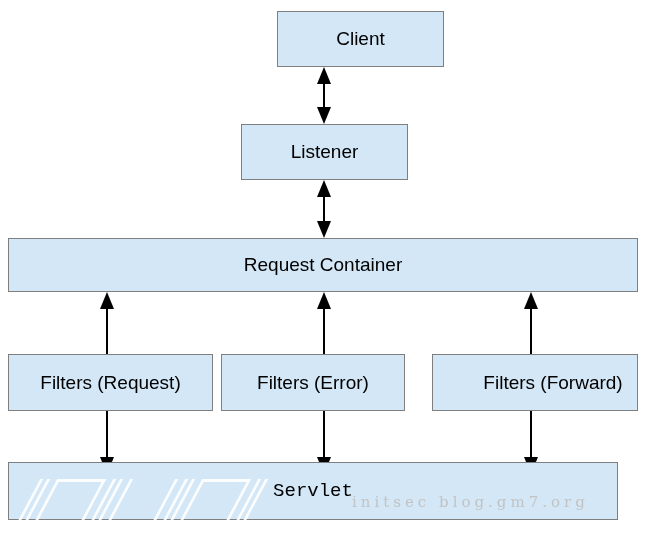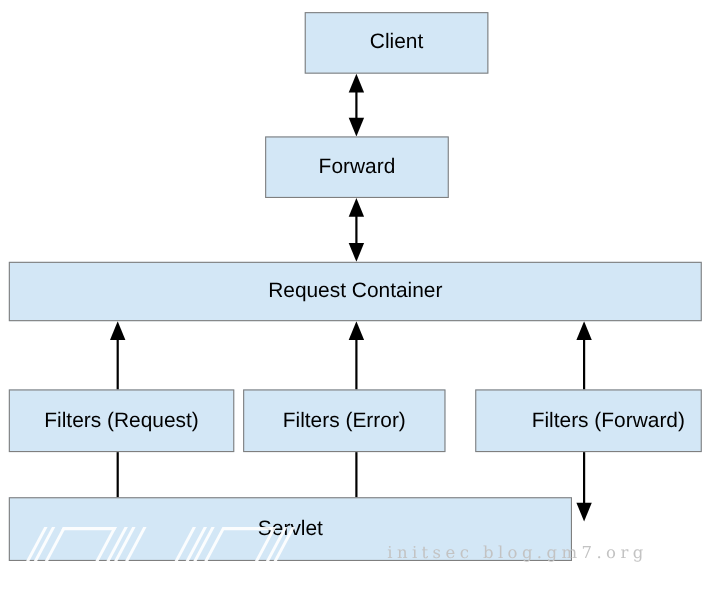--- a/index.html
+++ b/index.html
@@ -23,21 +23,21 @@
     color: #000;
     box-sizing: border-box;
     z-index: 2;
   }
   .node-client   { left: 241px; top: 11px;  width: 167px; height: 56px; margin-left: 36px; }
   .node-listener { left: 241px; top: 124px; width: 167px; height: 56px; }
   .node-container{ left: 8px;   top: 238px; width: 630px; height: 54px; }
   .node-f1       { left: 8px;   top: 354px; width: 205px; height: 57px; justify-content: center; }
   .node-f2       { left: 221px; top: 354px; width: 184px; height: 57px; }
   .node-f3       { left: 432px; top: 354px; width: 206px; height: 57px; padding-left: 36px; }
-  .node-servlet  { left: 8px;   top: 452px; width: 512px; height: 58px; }
+  .node-servlet  { left: 8px;   top: 462px; width: 610px; height: 58px; font-family: Liberation Mono, monospace; }
   
   .varrow { position: absolute; width: 14px; z-index: 1; }
   .varrow .shaft {
     position: absolute; left: 6px; top: 4px; bottom: 4px; width: 2px;
     background: var(--arrow, #000);
   }
   .varrow .head-up {
     position: absolute; top: 0; left: 0; width: 0; height: 0;
     border-left: 7px solid transparent; border-right: 7px solid transparent;
     border-bottom: 17px solid var(--arrow, #000);
@@ -103,21 +103,21 @@
   <div class="varrow arrow-v3">
     <span class="head-up"></span>
     <span class="shaft"></span>
     <span class="head-down"></span>
   </div>
 
   <div class="node node-client">
     <span>Client</span>
   </div>
   <div class="node node-listener">
-    <span>Forward</span>
+    <span>Listener</span>
   </div>
   <div class="node node-container">
     <span>Request Container</span>
   </div>
   <div class="node node-f1">
     <span>Filters (Request)</span>
   </div>
   <div class="node node-f2">
     <span>Filters (Error)</span>
   </div>

